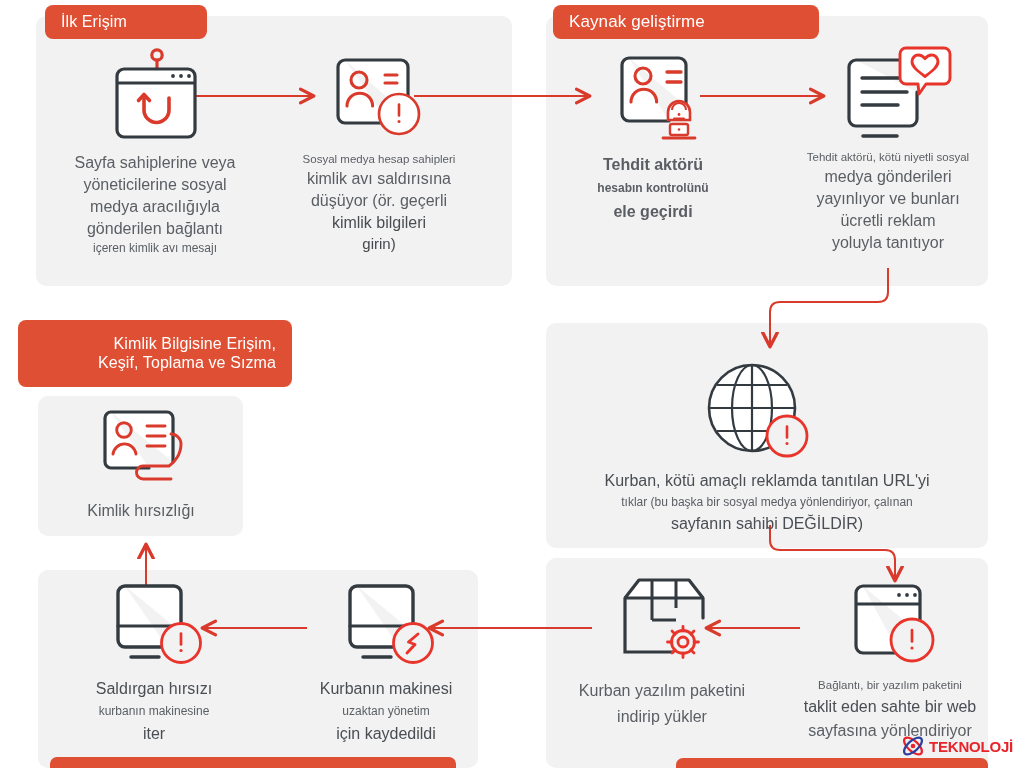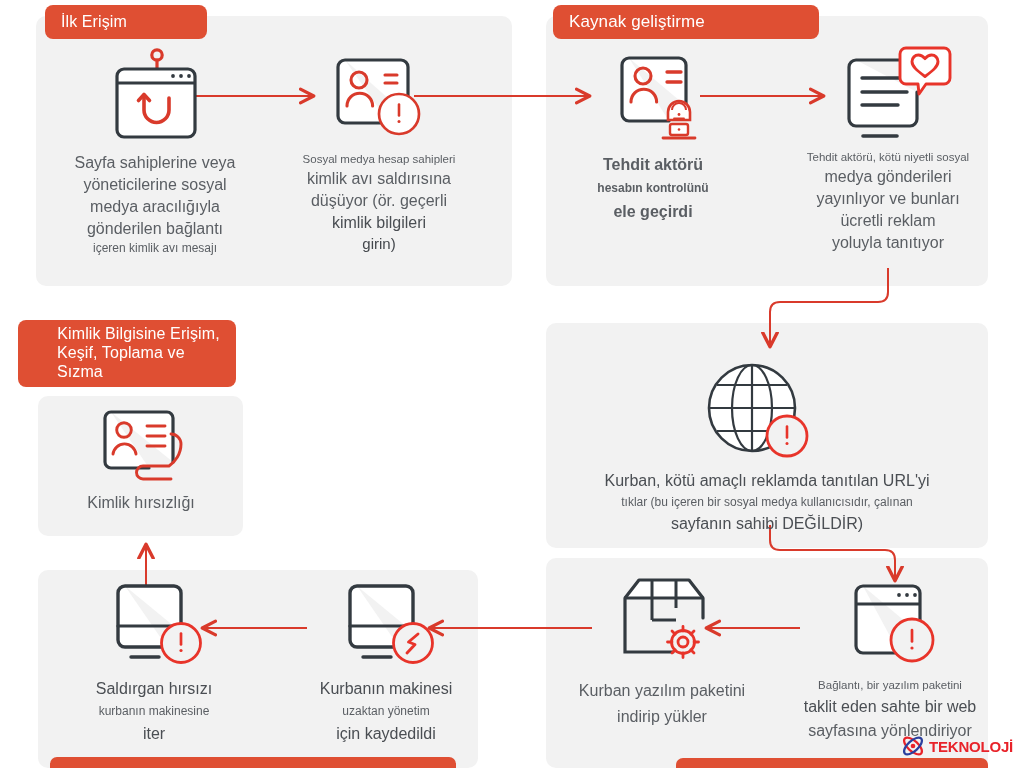--- a/index.html
+++ b/index.html
@@ -98,21 +98,21 @@
   </svg>
 
   <div class="hdr" style="left:45px;top:5px;width:162px;height:34px;font-size:16px;">
     <span>İlk Erişim</span>
   </div>
 
   <div class="hdr" style="left:553px;top:5px;width:266px;height:34px;font-size:17px;">
     <span>Kaynak geliştirme</span>
   </div>
 
-  <div class="hdr" style="left:18px;top:320px;width:218px;height:67px;font-size:16px;flex-direction:column;justify-content:center;align-items:center;padding-left:39px;">
+  <div class="hdr" style="left:18px;top:320px;width:274px;height:67px;font-size:16px;flex-direction:column;justify-content:center;align-items:flex-end;padding-left:39px;">
     <span>Kimlik Bilgisine Erişim,</span>
     <span>Keşif, Toplama ve Sızma</span>
   </div>
 
   <div class="step" style="left:55px;top:44px;width:200px;">
     <div class="icon-wrap" style="height:100px;">
       <svg width="120" height="100" viewBox="0 0 120 100">
         <circle cx="62" cy="11" r="5.2" fill="none" stroke="#d93a2b" stroke-width="3.2"></circle>
         <path d="M62,16 L62,25" stroke="#d93a2b" stroke-width="3.2" stroke-linecap="round"></path>
         <rect x="22" y="25" width="78" height="68" rx="7" ry="7" fill="#fff" stroke="#333a40" stroke-width="3.2"></rect>
@@ -206,21 +206,21 @@
         <path d="M17,50 L103,50" stroke="#333a40" stroke-width="2.2"></path>
         <path d="M25,27 L95,27 M25,73 L95,73" stroke="#333a40" stroke-width="2.2"></path>
         <path d="M60,7 L60,93" stroke="#333a40" stroke-width="2.2"></path>
         <circle cx="95" cy="78" r="20" fill="#f2f2f2" stroke="#e8342a" stroke-width="2.8"></circle>
         <path d="M95,68.5 L95,79.5" stroke="#e8342a" stroke-width="2.6" stroke-linecap="round"></path>
         <circle cx="95" cy="85.5" r="1.5" fill="#e8342a"></circle>
       </svg>
     </div>
     <div class="cap" style="margin-top:4px;">
       <span class="l s4">Kurban, kötü amaçlı reklamda tanıtılan URL'yi</span>
-      <span class="l s2" style="margin-top:2px;">tıklar (bu içeren bir sosyal medya kullanıcısıdır, çalınan</span>
+      <span class="l s2" style="margin-top:2px;">tıklar (bu başka bir sosyal medya yönlendiriyor, çalınan</span>
       <span class="l s4" style="margin-top:2px;">sayfanın sahibi DEĞİLDİR)</span>
     </div>
   </div>
 
   <div class="step" style="left:562px;top:572px;width:200px;">
     <div class="icon-wrap" style="height:98px;">
       <svg width="130" height="98" viewBox="0 0 130 98">
         <path d="M28,26 L42,8 L92,8 L106,26" fill="#fff" stroke="#333a40" stroke-width="3.2" stroke-linejoin="round"></path>
         <path d="M28,26 L28,80 L76,80 M106,26 L106,46" fill="none" stroke="#333a40" stroke-width="3.2" stroke-linecap="round"></path>
         <path d="M28,26 L106,26" stroke="#333a40" stroke-width="3.2"></path>
@@ -300,21 +300,21 @@
     <div class="icon-wrap" style="height:82px;">
       <svg width="140" height="82" viewBox="0 0 140 82">
         <path d="M40,8 L96,8 A6,6 0 0 1 102,14 L102,58 M40,8 A6,6 0 0 0 34,14 L34,58 A6,6 0 0 0 40,64 L78,64" fill="#fff" stroke="#333a40" stroke-width="3.2" stroke-linecap="round"></path>
         <circle cx="53" cy="26" r="7.3" fill="none" stroke="#d93a2b" stroke-width="2.9"></circle>
         <path d="M42,50 A11.6,11.6 0 0 1 65,50" fill="none" stroke="#d93a2b" stroke-width="2.9" stroke-linecap="round"></path>
         <path d="M76,22 L94,22 M76,32 L94,32 M76,42 L94,42" stroke="#d93a2b" stroke-width="2.9" stroke-linecap="round"></path>
         <path d="M100,30 A10,10 0 0 1 110,40 C110,50 104,58 98,62
                  L72,62 A6.5,6.5 0 0 0 72,75 L100,75" fill="none" stroke="#d93a2b" stroke-width="2.9" stroke-linecap="round" stroke-linejoin="round"></path>
       </svg>
     </div>
-    <div class="cap" style="margin-top:6px;">
+    <div class="cap" style="margin-top:14px;">
       <span class="l s3">Kimlik hırsızlığı</span>
     </div>
   </div>
 
   <div style="position:absolute;left:50px;top:757px;width:406px;height:14px;background:#df4f33;border-radius:7px 7px 0 0;"></div>
   <div style="position:absolute;left:676px;top:758px;width:312px;height:14px;background:#df4f33;border-radius:7px 7px 0 0;"></div>
 
   <div class="wm">
     <svg class="atom" viewBox="0 0 40 40">
       <g fill="none" stroke-width="3.4" stroke-linecap="round">

